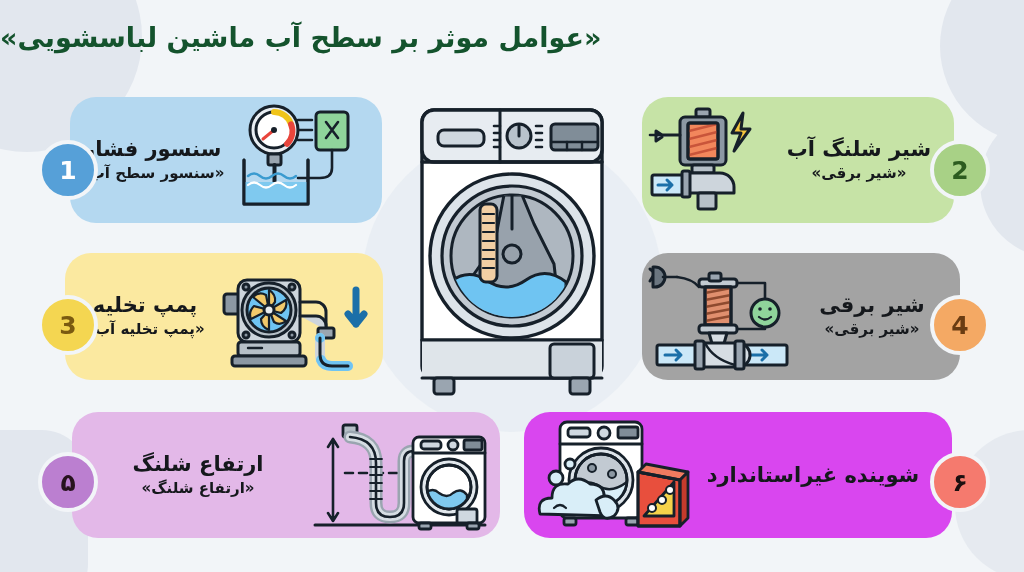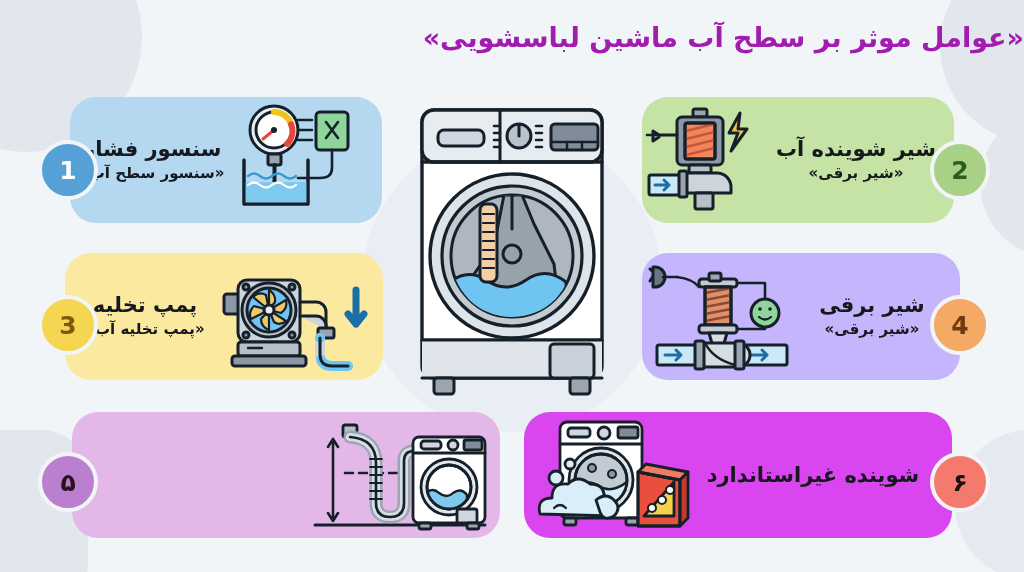--- a/index.html
+++ b/index.html
@@ -21,22 +21,22 @@
   .deco.c5{width:150px;height:150px;border-radius:50%;left:955px;top:430px;opacity:.8;}
   .deco.rr1{width:150px;height:180px;border-radius:46px;left:-62px;top:430px;}
   .deco.center-ring{
     width:300px;height:300px;border-radius:50%;
     left:362px;top:132px;background:#e8edf3;opacity:.9;
   }
 
   
   .title{
     position:absolute;left:0;right:0;top:22px;
-    text-align:right;
-    font-size:27px;font-weight:bold;color:#a21caf;
+    text-align:left;
+    font-size:27px;font-weight:bold;color:#14532d;
     letter-spacing:0px;
     direction:rtl;
   }
 
   
   .card{
     position:absolute;
     border-radius:26px;
     display:flex;align-items:center;
     direction:rtl;
@@ -63,21 +63,21 @@
   svg{display:block;overflow:visible;}
 
   
   #card1{left:70px;top:97px;width:312px;height:126px;background:#b4d8f0;}
   #badge1{left:38px;top:140px;background:#56a0d8;color:#ffffff;}
   #card2{left:642px;top:97px;width:312px;height:126px;background:#c6e3a6;}
   #badge2{left:930px;top:140px;background:#a8d186;color:#2c5c1f;}
 
   #card3{left:65px;top:253px;width:318px;height:127px;background:#fbe9a0;}
   #badge3{left:38px;top:295px;background:#f4d651;color:#7a5a10;}
-  #card4{left:642px;top:253px;width:318px;height:127px;background:#c4b5fd;}
+  #card4{left:642px;top:253px;width:318px;height:127px;background:#a3a3a3;}
   #badge4{left:930px;top:295px;background:#f4a964;color:#6a3c12;}
 
   #card5{left:72px;top:412px;width:428px;height:126px;background:#e3b8e8;}
   #badge5{left:38px;top:452px;background:#bb7fd0;color:#27121e;}
   #card6{left:524px;top:412px;width:428px;height:126px;background:#d946ef;}
   #badge6{left:930px;top:452px;background:#f57a6e;color:#1c1010;}
 
   
   #machine{position:absolute;left:404px;top:104px;width:216px;height:300px;}
 </style>
@@ -164,21 +164,21 @@
     </div>
     <div class="label" style="flex:1;padding-left:10px;">
       <div class="t1">سنسور فشار</div>
       <div class="t2">«سنسور سطح آب»</div>
     </div>
   </div>
   <div class="badge" id="badge1">1</div>
 
   <div class="card" id="card2">
     <div class="label" style="flex:1;padding-right:18px;">
-      <div class="t1">شیر شوینده آب</div>
+      <div class="t1">شیر شلنگ آب</div>
       <div class="t2">«شیر برقی»</div>
     </div>
     <div class="art" style="width:140px;">
       <svg width="128" height="110" viewBox="0 0 128 110">
         <g stroke="#16202a" stroke-width="3" stroke-linejoin="round" stroke-linecap="round">
           <rect x="48" y="4" width="14" height="8" rx="2" fill="#9aa5b0"></rect>
           <rect x="32" y="12" width="46" height="48" rx="5" fill="#8c98a3"></rect>
           <rect x="40" y="18" width="30" height="36" rx="2" fill="#f2875c"></rect>
           <g stroke="#c9553a" stroke-width="2.4">
             <path d="M41 26 L69 19 M41 34 L69 27 M41 42 L69 35 M41 50 L69 43"></path>
@@ -309,20 +309,24 @@
           <g clip-path="url(#dr5)">
             <path d="M118 76 q8 -6 14 0 q8 6 14 0 q8 -6 14 2 v22 h-46 Z" fill="#7fc9ef" stroke="#16202a" stroke-width="2.4"></path>
           </g>
           <circle cx="142" cy="70" r="22" fill="none"></circle>
           <rect x="150" y="92" width="20" height="14" rx="2" fill="#cfd8e0"></rect>
           <rect x="112" y="106" width="12" height="6" rx="2" fill="#9aa5b0"></rect>
           <rect x="160" y="106" width="12" height="6" rx="2" fill="#9aa5b0"></rect>
         </g>
       </svg>
     </div>
+    <div class="label" style="flex:1;padding-left:24px;">
+      <div class="t1">ارتفاع شلنگ</div>
+      <div class="t2">«ارتفاع شلنگ»</div>
+    </div>
   </div>
   <div class="badge" id="badge5">۵</div>
 
   <div class="card" id="card6">
     <div class="label" style="flex:1;padding-right:30px;">
       <div class="t1">شوینده غیراستاندارد</div>
     </div>
     <div class="art" style="width:180px;">
       <svg width="160" height="118" viewBox="0 0 160 118">
         <g stroke="#16202a" stroke-width="2.8" stroke-linejoin="round" stroke-linecap="round">

